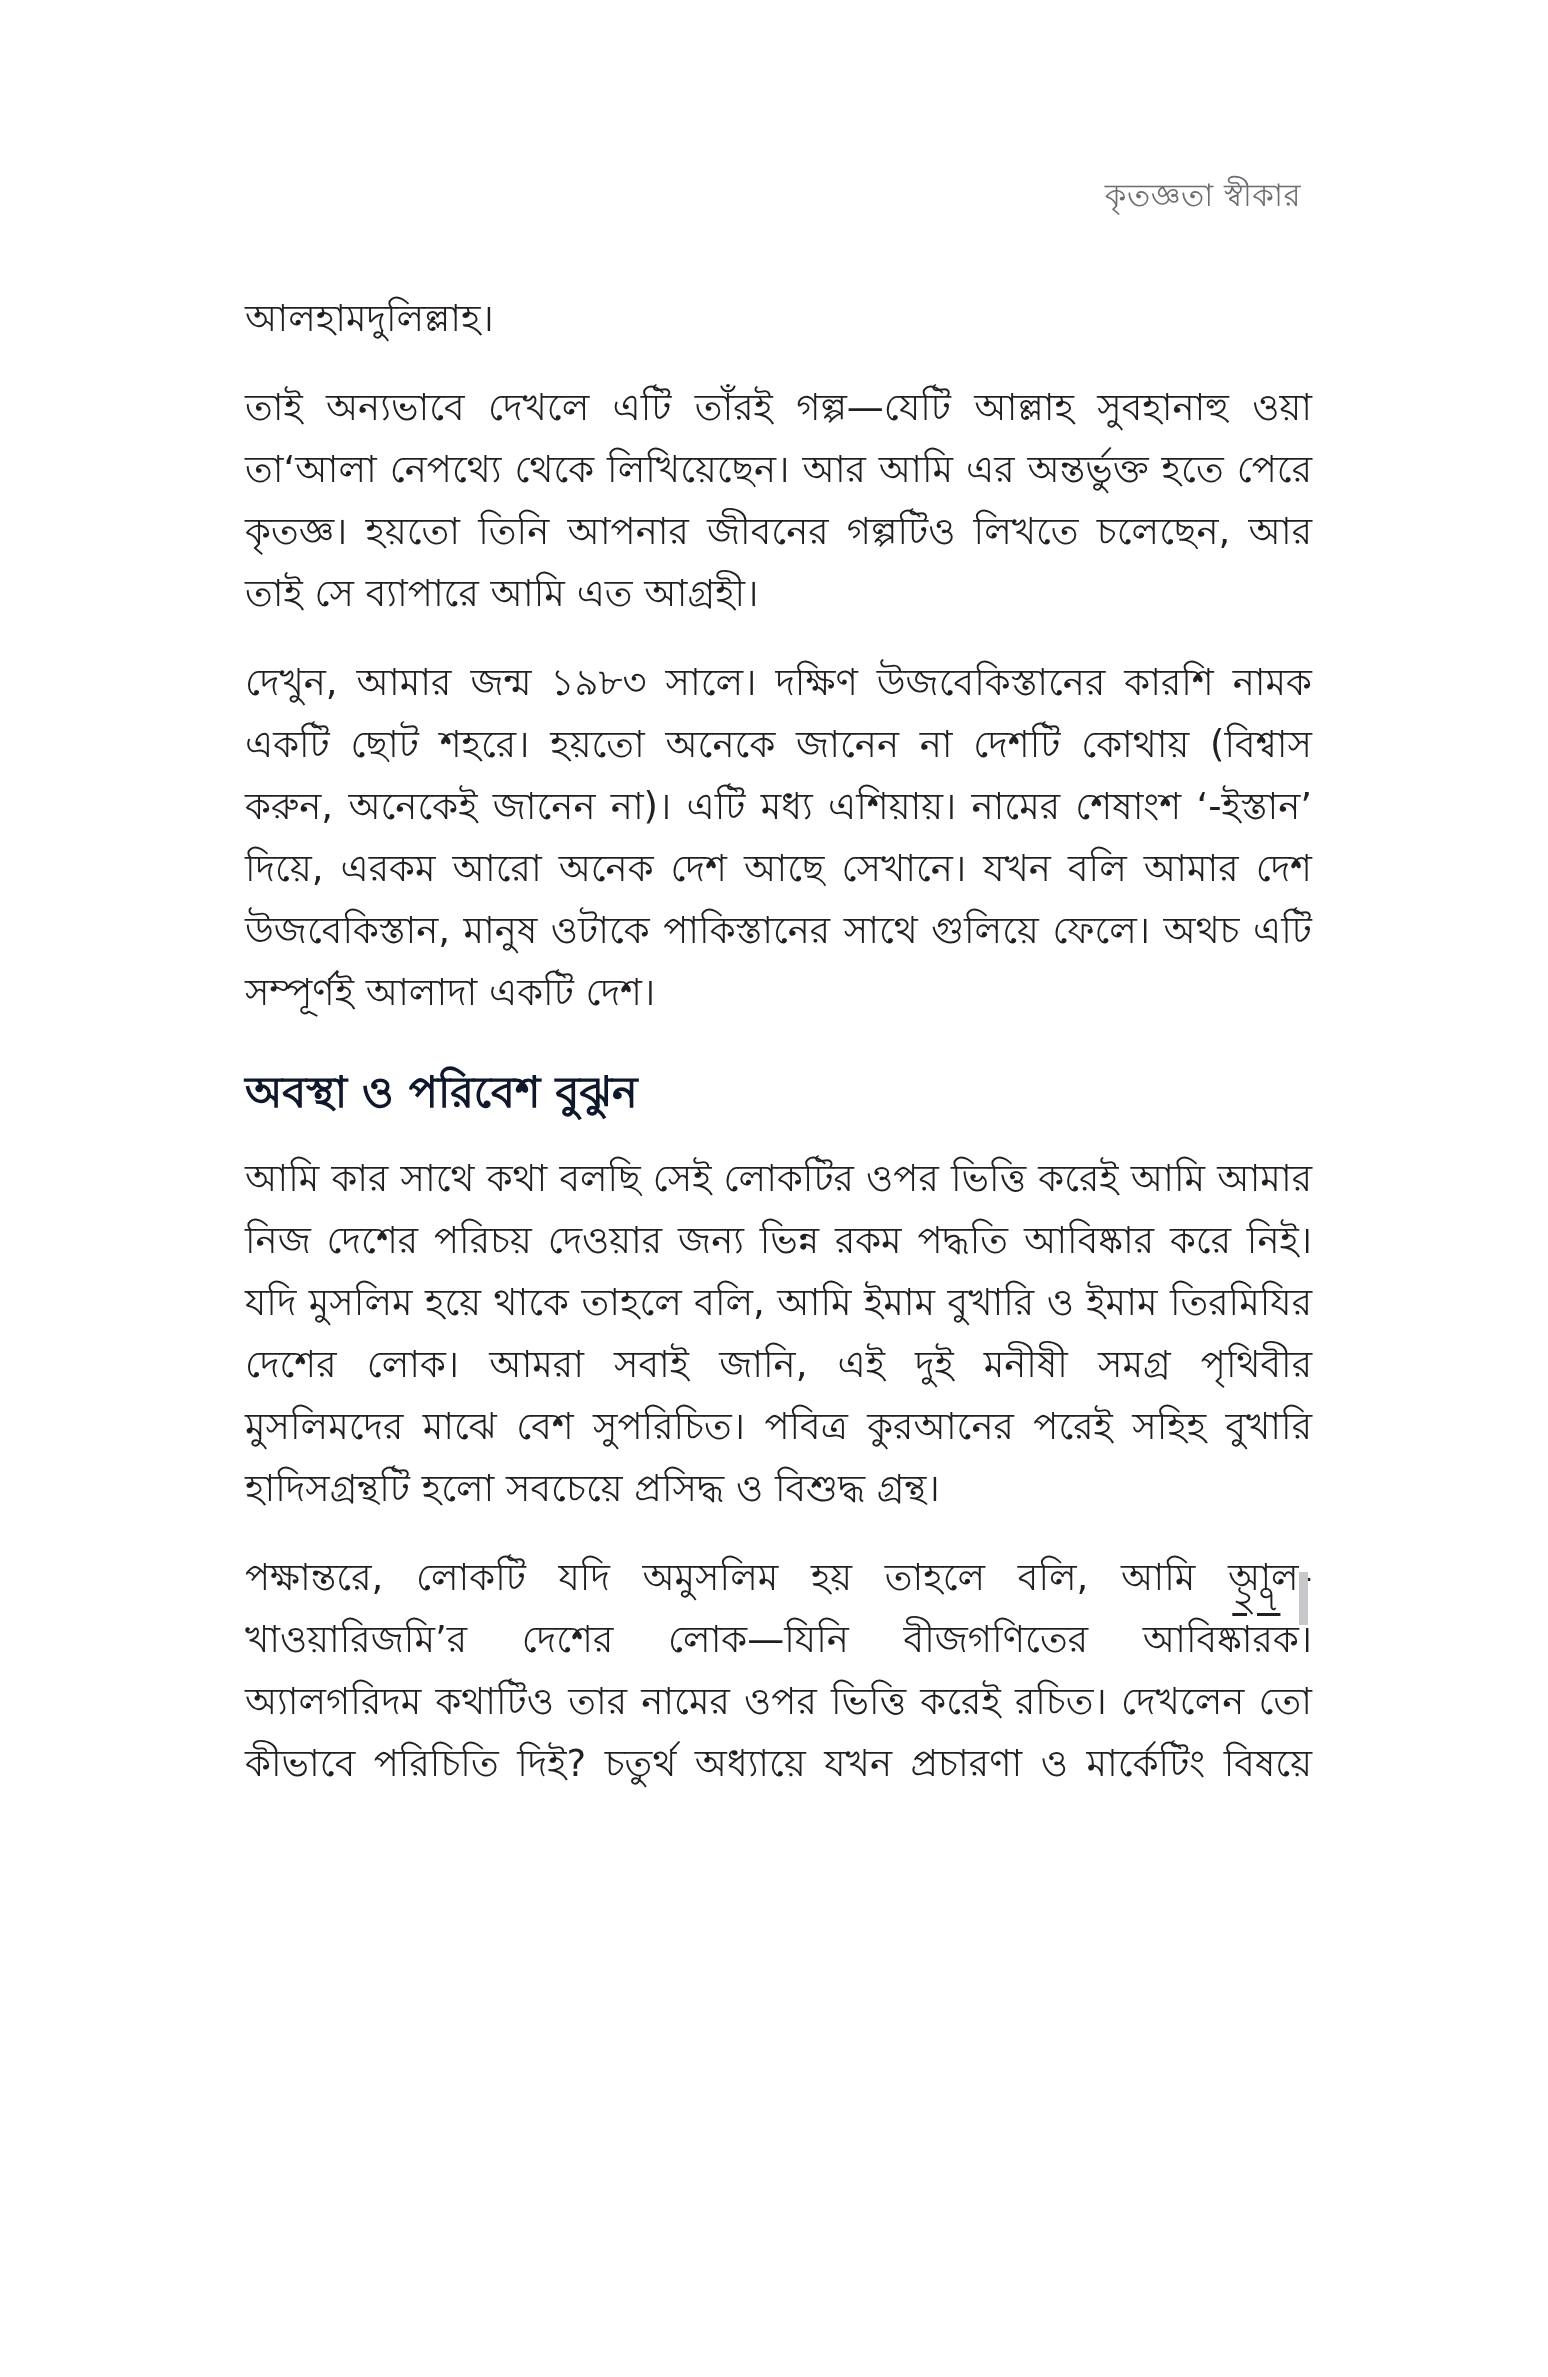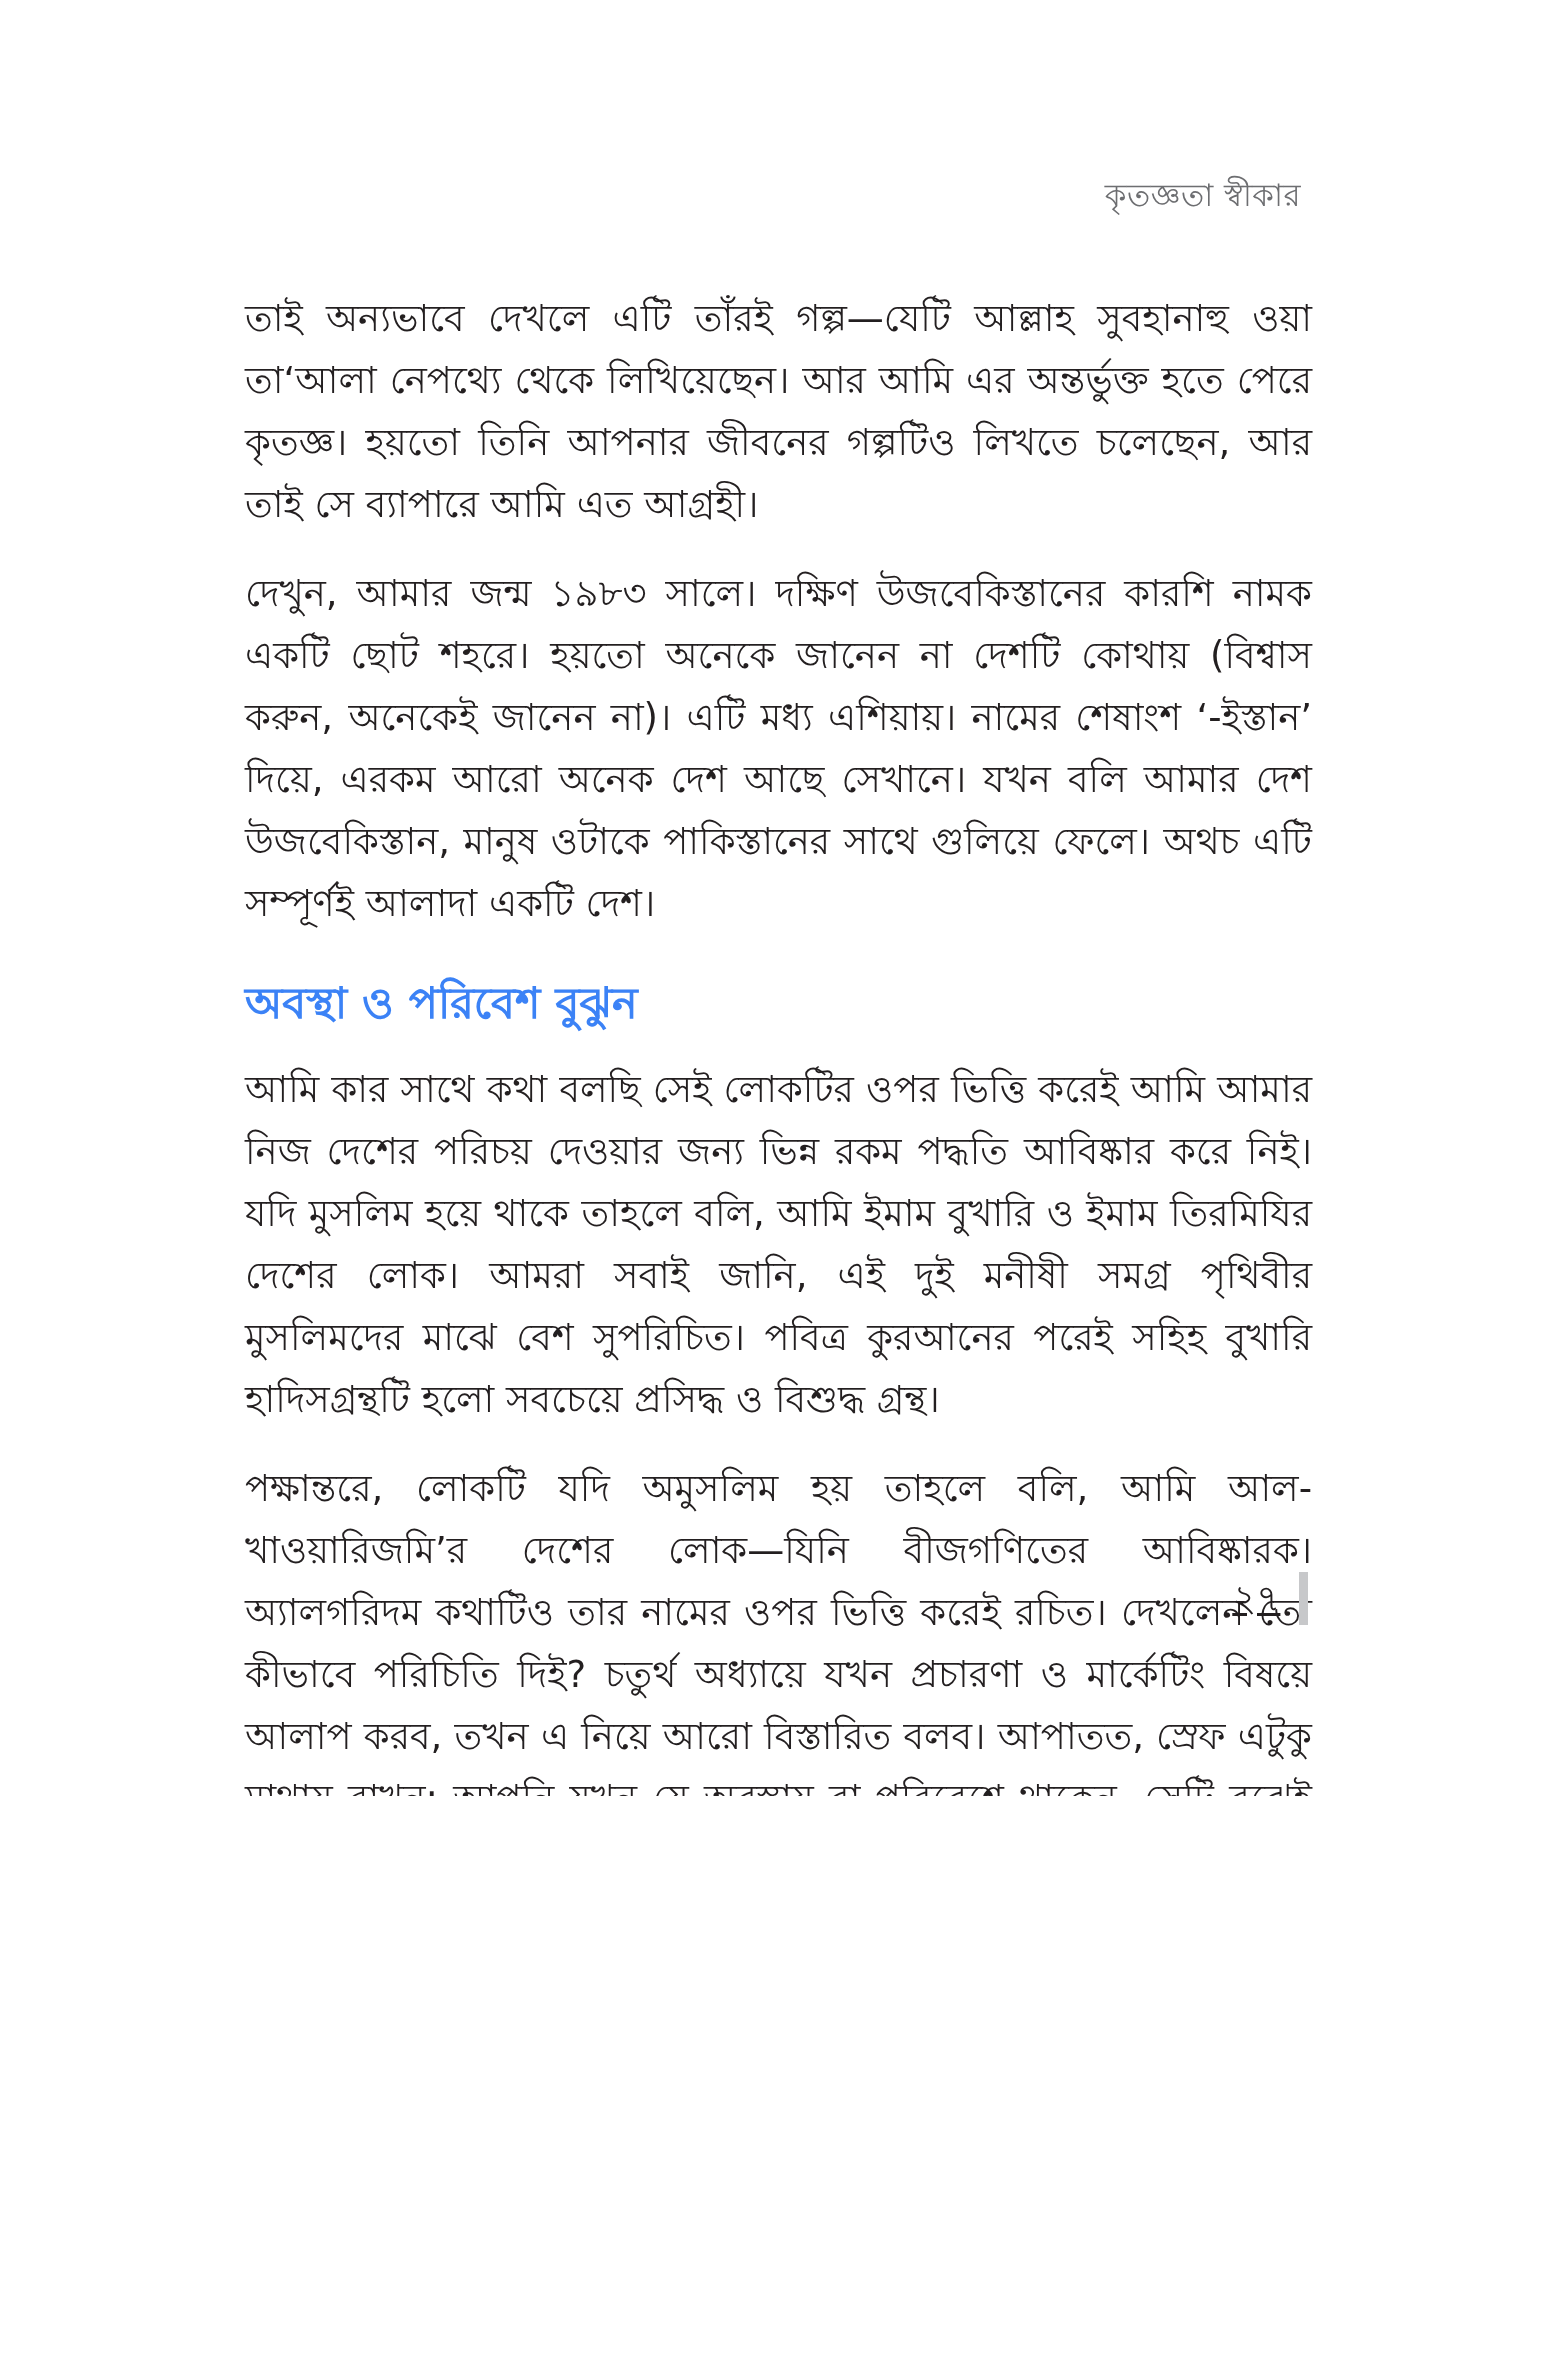--- a/index.html
+++ b/index.html
@@ -37,21 +37,21 @@
     line-height: 62px;
     margin: 0 0 27px 0;
     text-align: justify;
     color: #231f20;
   }
   .para:last-child { margin-bottom: 0; }
   .section-heading {
     font-size: 43px;
     line-height: 1.25;
     font-weight: bold;
-    color: #3b82f6;
+    color: #0f172a;
     margin: 42px 0 28px 0;
     text-align: left;
   }
   .page-footer {
     position: absolute;
     right: 240px;
     bottom: 171px;
     display: flex;
     align-items: center;
   }
@@ -70,20 +70,21 @@
 </style>
 </head>
 <body>
 
 <div class="book-page">
 
   <div class="running-header">কৃতজ্ঞতা স্বীকার</div>
 
   <div class="page-body">
 
+    <p class="para">আলহামদুলিল্লাহ।</p>
 
     <p class="para">তাই অন্যভাবে দেখলে এটি তাঁরই গল্প—যেটি আল্লাহ সুবহানাহু ওয়া তা‘আলা নেপথ্যে থেকে লিখিয়েছেন। আর আমি এর অন্তর্ভুক্ত হতে পেরে কৃতজ্ঞ। হয়তো তিনি আপনার জীবনের গল্পটিও লিখতে চলেছেন, আর তাই সে ব্যাপারে আমি এত আগ্রহী।</p>
 
 
     <p class="para">দেখুন, আমার জন্ম ১৯৮৩ সালে। দক্ষিণ উজবেকিস্তানের কারশি নামক একটি ছোট শহরে। হয়তো অনেকে জানেন না দেশটি কোথায় (বিশ্বাস করুন, অনেকেই জানেন না)। এটি মধ্য এশিয়ায়। নামের শেষাংশ ‘-ইস্তান’ দিয়ে, এরকম আরো অনেক দেশ আছে সেখানে। যখন বলি আমার দেশ উজবেকিস্তান, মানুষ ওটাকে পাকিস্তানের সাথে গুলিয়ে ফেলে। অথচ এটি সম্পূর্ণই আলাদা একটি দেশ।</p>
 
     <h2 class="section-heading">অবস্থা ও পরিবেশ বুঝুন</h2>
 
     <p class="para">আমি কার সাথে কথা বলছি সেই লোকটির ওপর ভিত্তি করেই আমি আমার নিজ দেশের পরিচয় দেওয়ার জন্য ভিন্ন রকম পদ্ধতি আবিষ্কার করে নিই। যদি মুসলিম হয়ে থাকে তাহলে বলি, আমি ইমাম বুখারি ও ইমাম তিরমিযির দেশের লোক। আমরা সবাই জানি, এই দুই মনীষী সমগ্র পৃথিবীর মুসলিমদের মাঝে বেশ সুপরিচিত। পবিত্র কুরআনের পরেই সহিহ বুখারি হাদিসগ্রন্থটি হলো সবচেয়ে প্রসিদ্ধ ও বিশুদ্ধ গ্রন্থ।</p>
 

